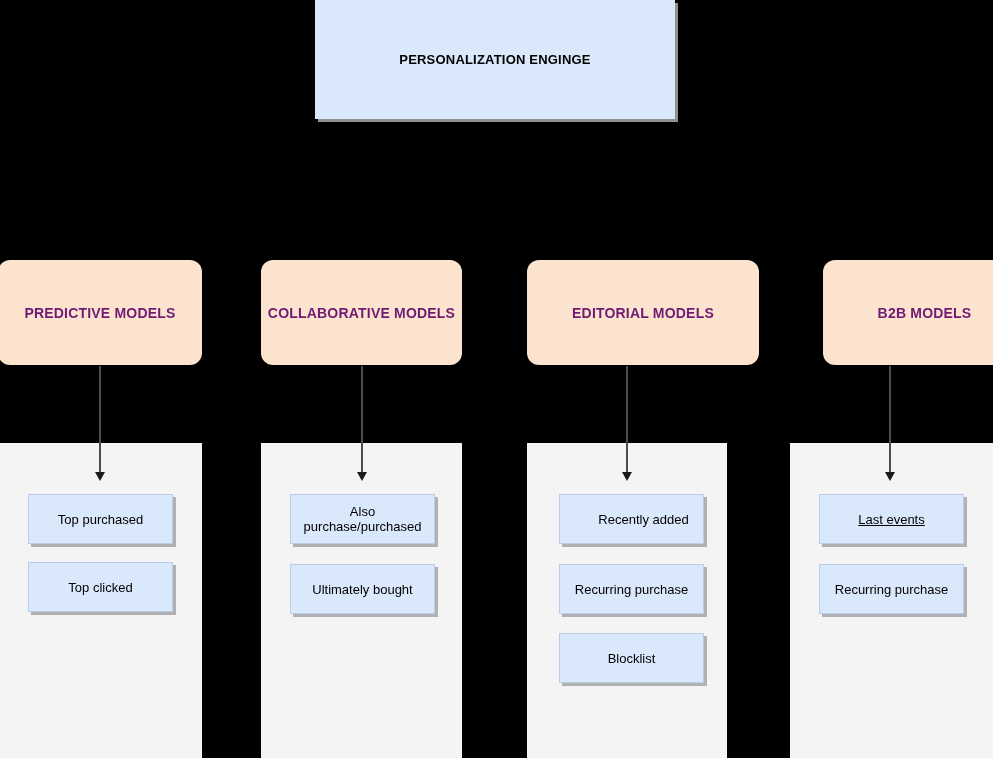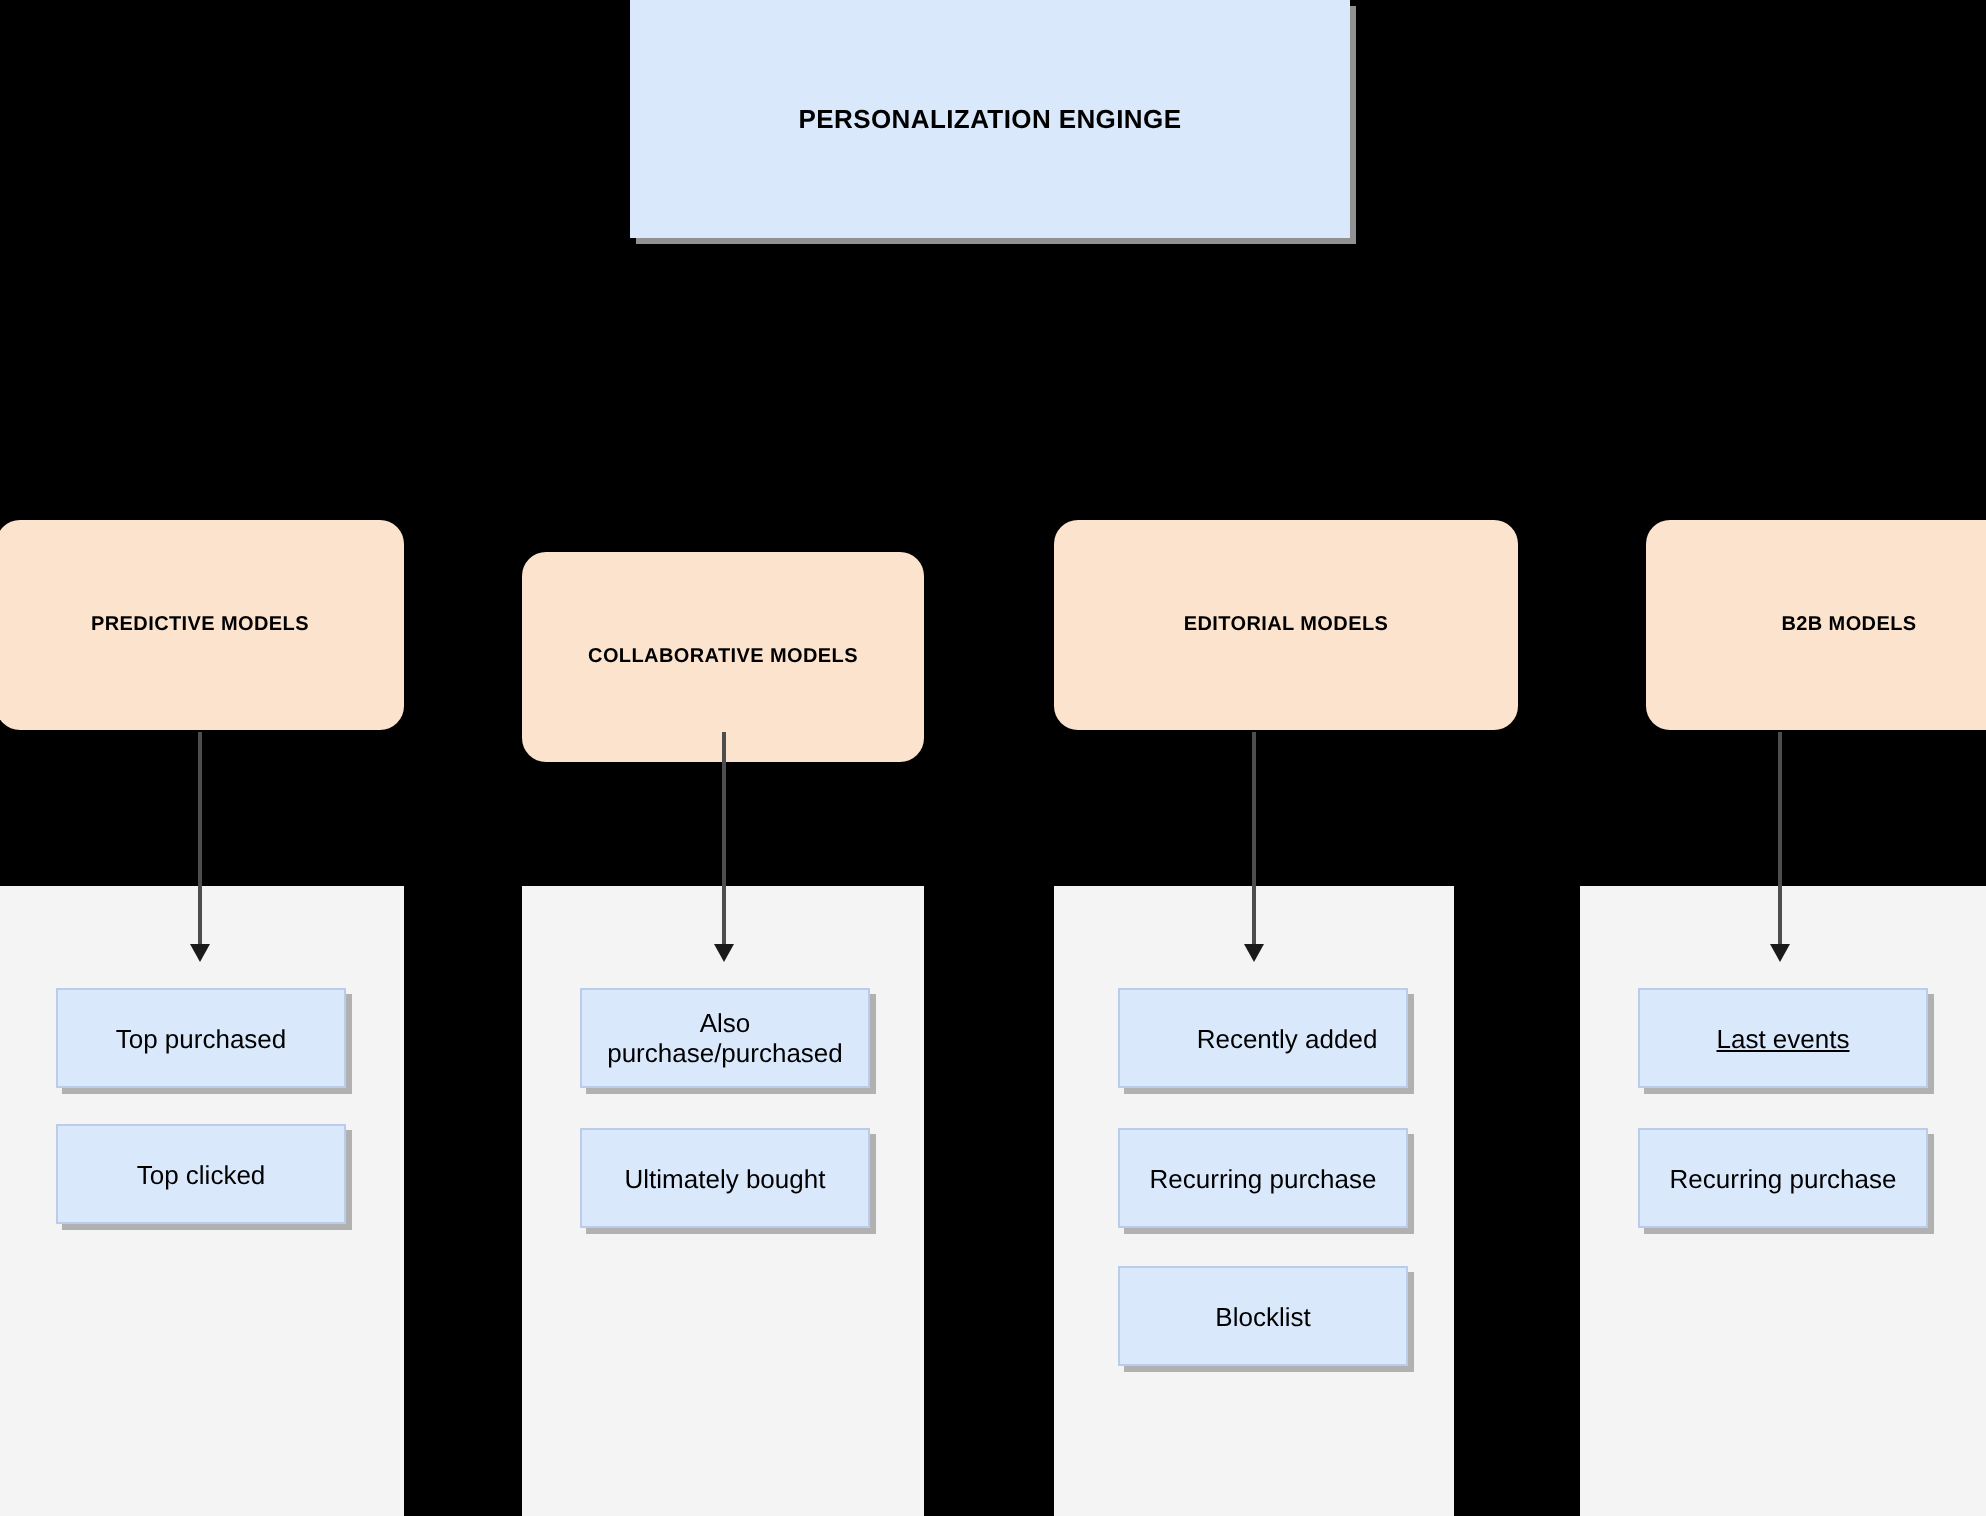--- a/index.html
+++ b/index.html
@@ -54,23 +54,23 @@
     top: 260px;
     height: 105px;
     background: #fbe3ce;
     border-radius: 12px;
     display: flex;
     align-items: center;
     justify-content: center;
     box-sizing: border-box;
   }
   .model-label {
-    font-size: 10px;
+    font-size: 14px;
     font-weight: bold;
-    color: #000000;
+    color: #701a75;
     text-align: center;
     letter-spacing: 0.2px;
   }
 
   
   .column-panel {
     position: absolute;
     top: 443px;
     height: 315px;
     background: #f4f4f4;
@@ -126,21 +126,21 @@
 
   <div class="column-panel" style="left:-2px; width:204px;"></div>
   <div class="column-panel" style="left:261px; width:201px;"></div>
   <div class="column-panel" style="left:527px; width:200px;"></div>
   <div class="column-panel" style="left:790px; width:203px;"></div>
 
   <div class="model-box" style="left:-2px; width:204px;">
     <span class="model-label">PREDICTIVE MODELS</span>
   </div>
 
-  <div class="model-box" style="left:261px; width:201px;margin-top:16px;">
+  <div class="model-box" style="left:261px; width:201px;">
     <span class="model-label">COLLABORATIVE MODELS</span>
   </div>
 
   <div class="model-box" style="left:527px; width:232px;">
     <span class="model-label">EDITORIAL MODELS</span>
   </div>
 
   <div class="model-box" style="left:790px; width:203px;margin-left:33px;">
     <span class="model-label">B2B MODELS</span>
   </div>

